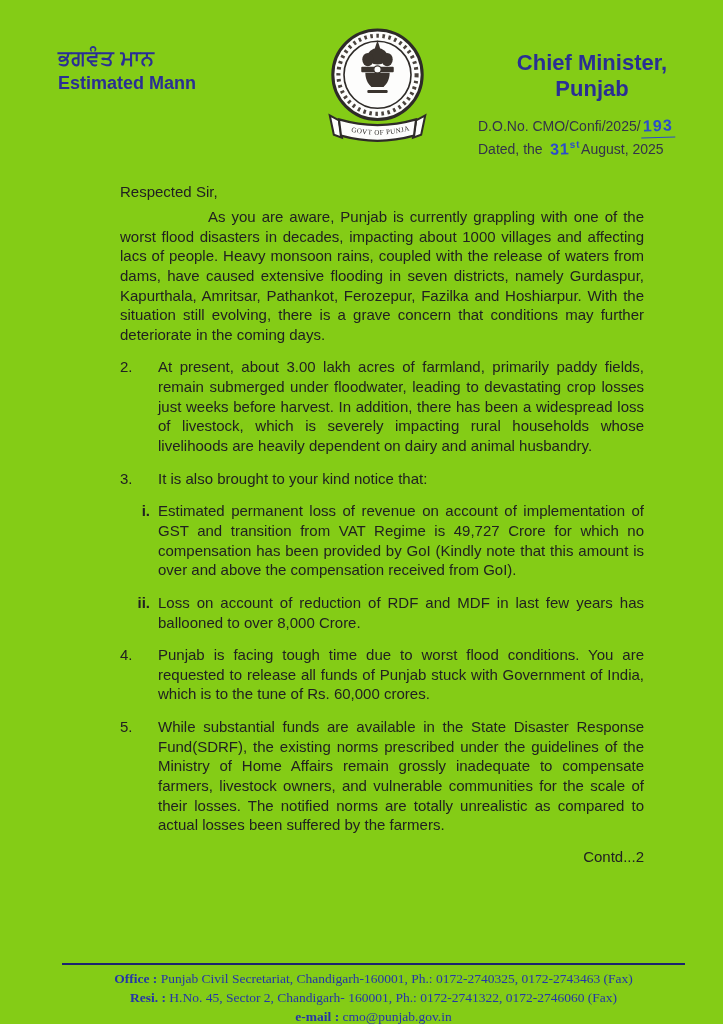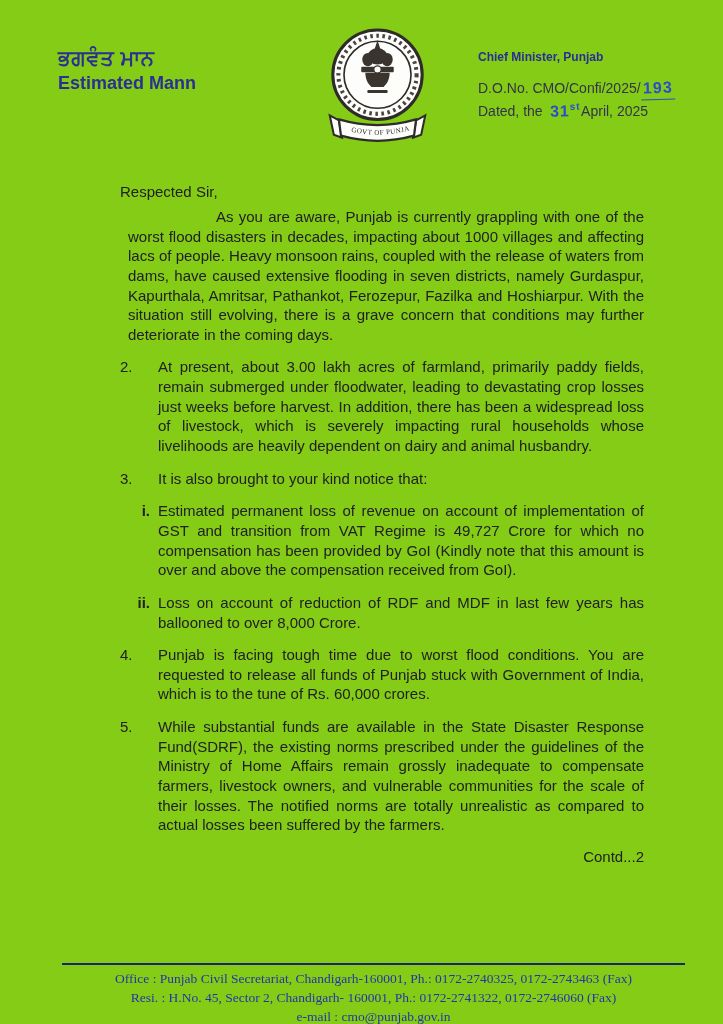--- a/index.html
+++ b/index.html
@@ -14,50 +14,50 @@
     overflow:hidden;
     box-shadow:0 0 6px rgba(0,0,0,.25);
   }
   
   .lh-left{ position:absolute; left:58px; top:46px; color:#2a2f94; }
   .lh-left .pa{ font-size:21px; font-weight:bold; letter-spacing:.5px; }
   .lh-left .en{ font-size:18px; font-weight:bold; margin-top:3px; }
   .lh-emblem{ position:absolute; left:320px; top:24px; width:115px; height:132px; }
   .lh-right{ position:absolute; left:478px; top:48px; width:228px; color:#2a2f94; }
   .lh-right .pa{ font-size:19px; font-weight:bold; text-align:center; }
-  .lh-right .en{ font-size:12px; font-weight:bold; text-align:left; margin-top:2px; }
+  .lh-right .en{ font-size:22px; font-weight:bold; text-align:center; margin-top:2px; }
   .ref-block{ margin-top:14px; color:#33334a; font-size:14px; line-height:1.3; text-align:left; }
   .hand{
     color:#2b4ccc; font-weight:bold; font-size:16px;
     display:inline-block; transform:rotate(-1.5deg);
     letter-spacing:1px;
   }
   .ref-num{ border-bottom:1.5px solid #2b4ccc; padding:0 2px; }
   .date-day sup{ font-size:10px; }
   
   .letter-body{ position:absolute; left:120px; top:183px; width:524px; }
   .salutation{ font-size:15px; margin-bottom:7px; }
   .para{ margin-bottom:13px; font-size:15px; line-height:1.31; text-align:justify; }
-  .para.opening p{ text-indent:88px;margin-left:8px; }
+  .para.opening p{ text-indent:88px; }
   .para.numbered{ display:flex; }
   .para.numbered .marker{ flex:0 0 38px; text-align:left; }
   .para.numbered p{ flex:1; }
   .para.numbered.sub .marker{ flex:0 0 38px; padding-left:12px; padding-right:8px; text-align:right; font-weight:bold; }
   .contd{ text-align:right; font-size:15px; margin-top:10px; }
   
   .page-footer{
     position:absolute; left:62px; right:38px; top:963px;
     border-top:2.5px solid #1c2470;
     padding-top:4px;
     text-align:center;
     font-family:"Liberation Serif", serif;
     font-size:13.5px; line-height:1.42;
     color:#2535a8;
   }
-  .page-footer .lbl{ font-weight:normal; }
+  .page-footer .lbl{ font-weight:bold; }
   
   .lh-emblem svg{ width:100%; height:100%; }
 </style>
 </head>
 <body>
 
 <div class="page">
 
   <div class="lh-left">
     <div class="pa">ਭਗਵੰਤ ਮਾਨ</div>
@@ -92,21 +92,21 @@
           <textPath href="#bannerPath" startOffset="4">GOVT OF PUNJAB</textPath>
         </text>
       </g>
     </svg>
   </div>
 
   <div class="lh-right">
     <div class="en">Chief Minister, Punjab</div>
     <div class="ref-block">
       <div><span>D.O.No. CMO/Confi/2025/</span><span class="hand ref-num">193</span></div>
-      <div><span>Dated, the</span>&nbsp;&nbsp;<span class="hand date-day"><span>31</span><sup>st</sup></span><span>April, 2025</span></div>
+      <div><span>Dated, the</span>&nbsp;&nbsp;<span class="hand date-day"><span>31</span><sup>st</sup></span><span>August, 2025</span></div>
     </div>
   </div>
 
   <div class="letter-body">
     <p class="salutation">Respected Sir,</p>
 
     <div class="para opening">
       <p>As you are aware, Punjab is currently grappling with one of the worst flood disasters in decades, impacting about 1000 villages and affecting lacs of people. Heavy monsoon rains, coupled with the release of waters from dams, have caused extensive flooding in seven districts, namely Gurdaspur, Kapurthala, Amritsar, Pathankot, Ferozepur, Fazilka and Hoshiarpur. With the situation still evolving, there is a grave concern that conditions may further deteriorate in the coming days.</p>
     </div>
 

